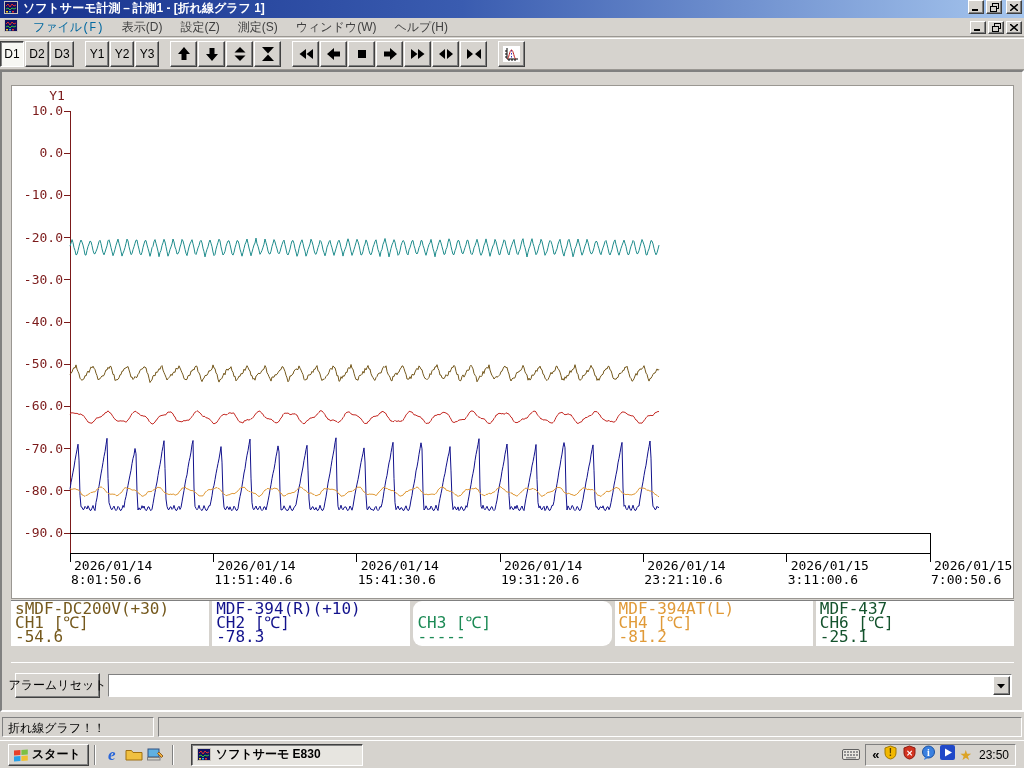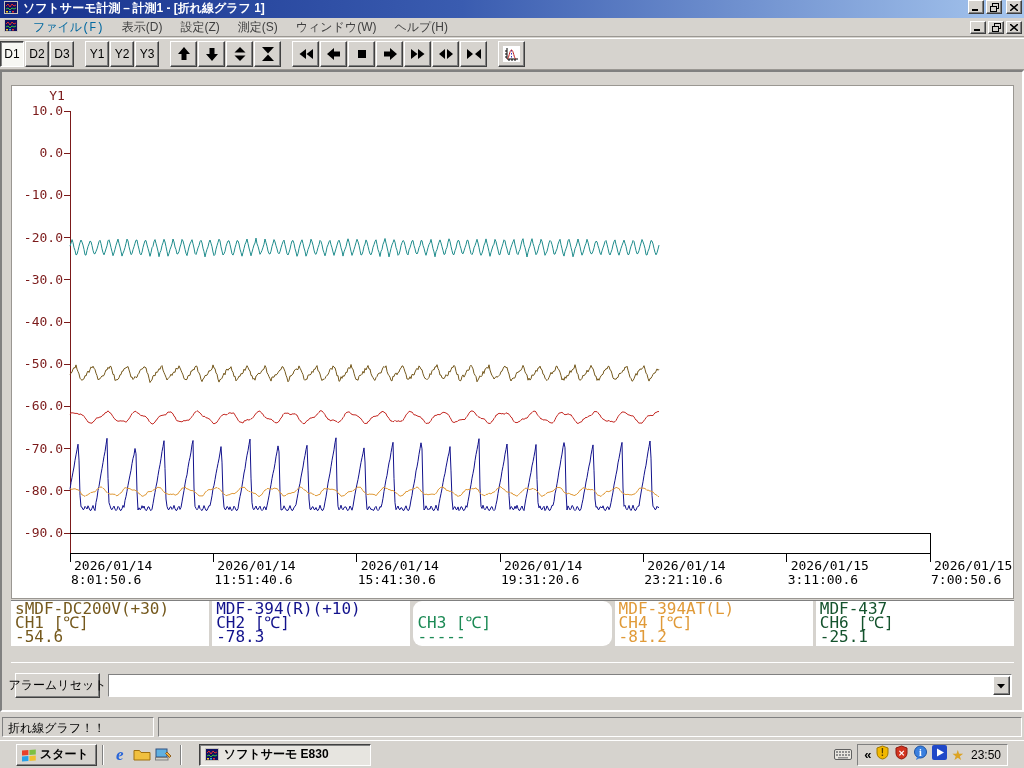--- a/index.html
+++ b/index.html
@@ -72,21 +72,21 @@
   
   .statusbar { position:absolute; top:712px; left:0; width:1024px; height:28px; background:#d6d3ce; }
   .status-cell { position:absolute; top:5px; height:20px; border:1px solid;
     border-color:#808080 #fff #fff #808080; font-size:12px; padding:2px 5px;
     white-space:nowrap; overflow:hidden; }
   #status-left { left:2px; width:152px; }
   #status-right { left:158px; right:2px; }
 
   
   .taskbar { position:absolute; top:740px; left:0; width:1024px; height:28px;
-    background:#d6d3ce; border-top:1px solid #fff; display:flex; align-items:center; padding:0 16px; }
+    background:#d6d3ce; border-top:1px solid #fff; display:flex; align-items:center; padding:0 8px; }
   .start-btn { height:22px; padding:0 7px 0 4px; display:flex; align-items:center; gap:3px;
     background:#d6d3ce; border:1px solid; border-color:#fff #404040 #404040 #fff;
     box-shadow:inset -1px -1px 0 #808080; font-weight:bold; font-size:12px; white-space:nowrap; }
   .tb-divider { width:2px; height:20px; margin:0 5px;
     border-left:1px solid #808080; border-right:1px solid #fff; }
   .ql-icon { width:22px; height:22px; display:flex; align-items:center; justify-content:center; }
   .task-btn { height:22px; width:172px; display:flex; align-items:center; gap:5px;
     padding:0 5px; background:#e7e5e0; border:1px solid; border-color:#404040 #fff #fff #404040;
     box-shadow:inset 1px 1px 0 #808080; font-size:12px; font-weight:bold;
     margin-left:12px; white-space:nowrap; overflow:hidden; }

